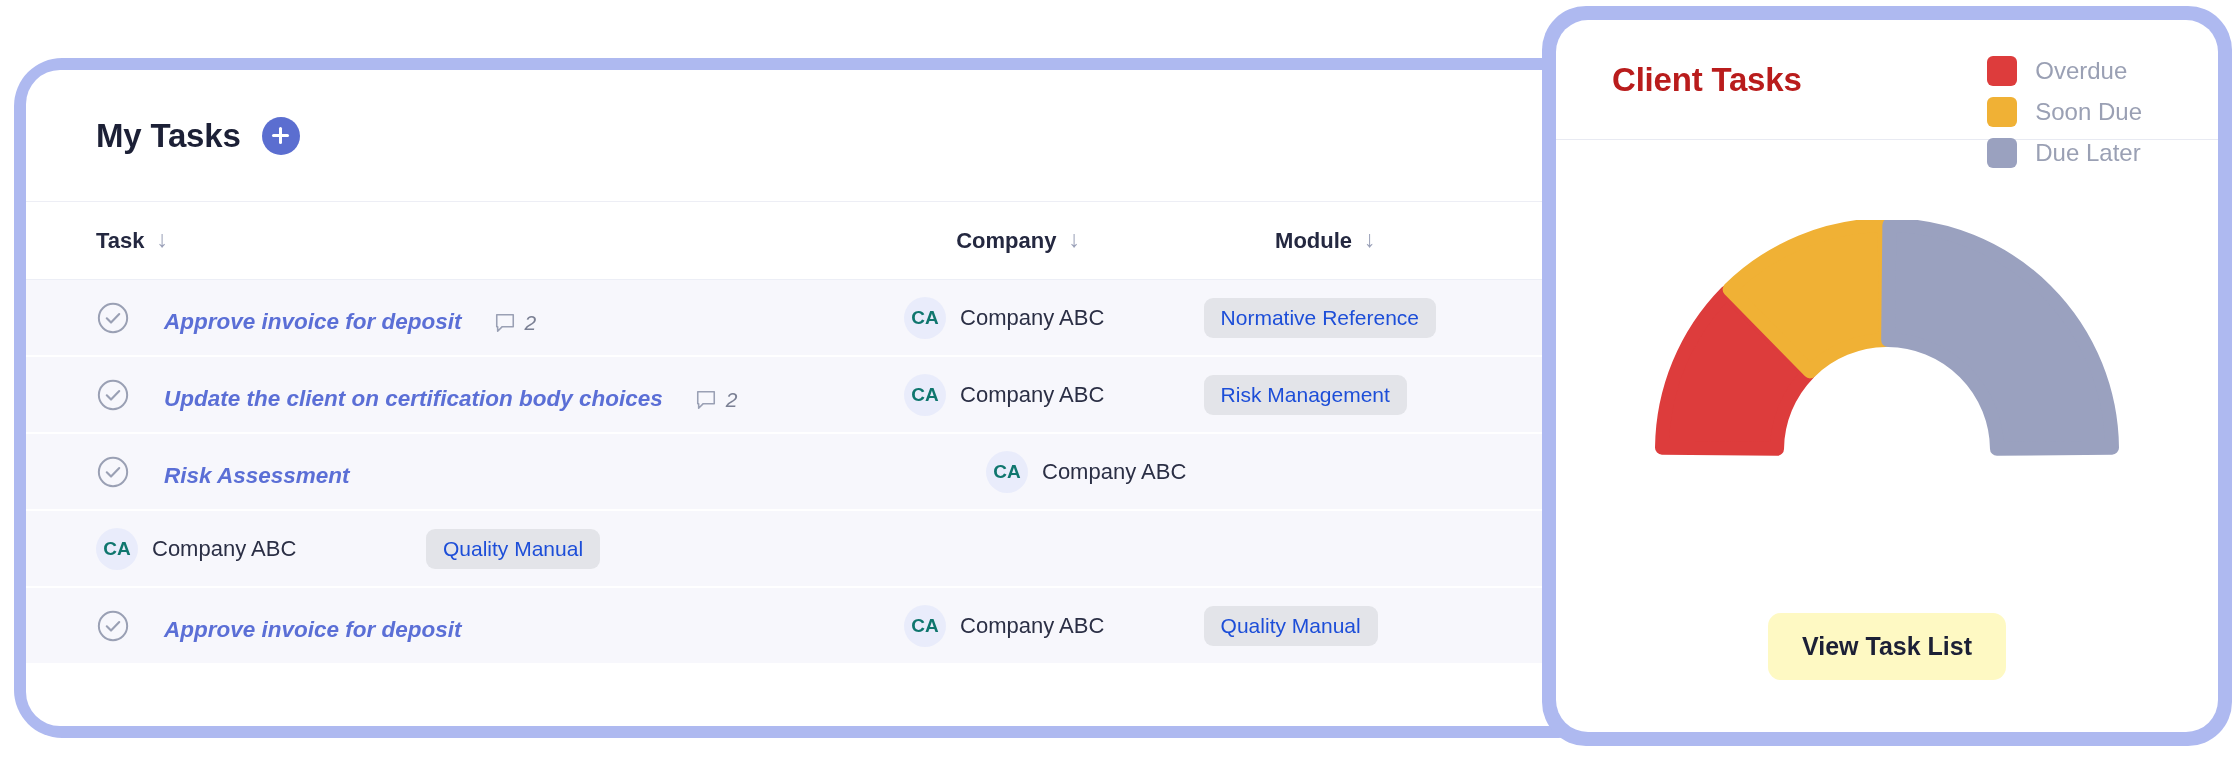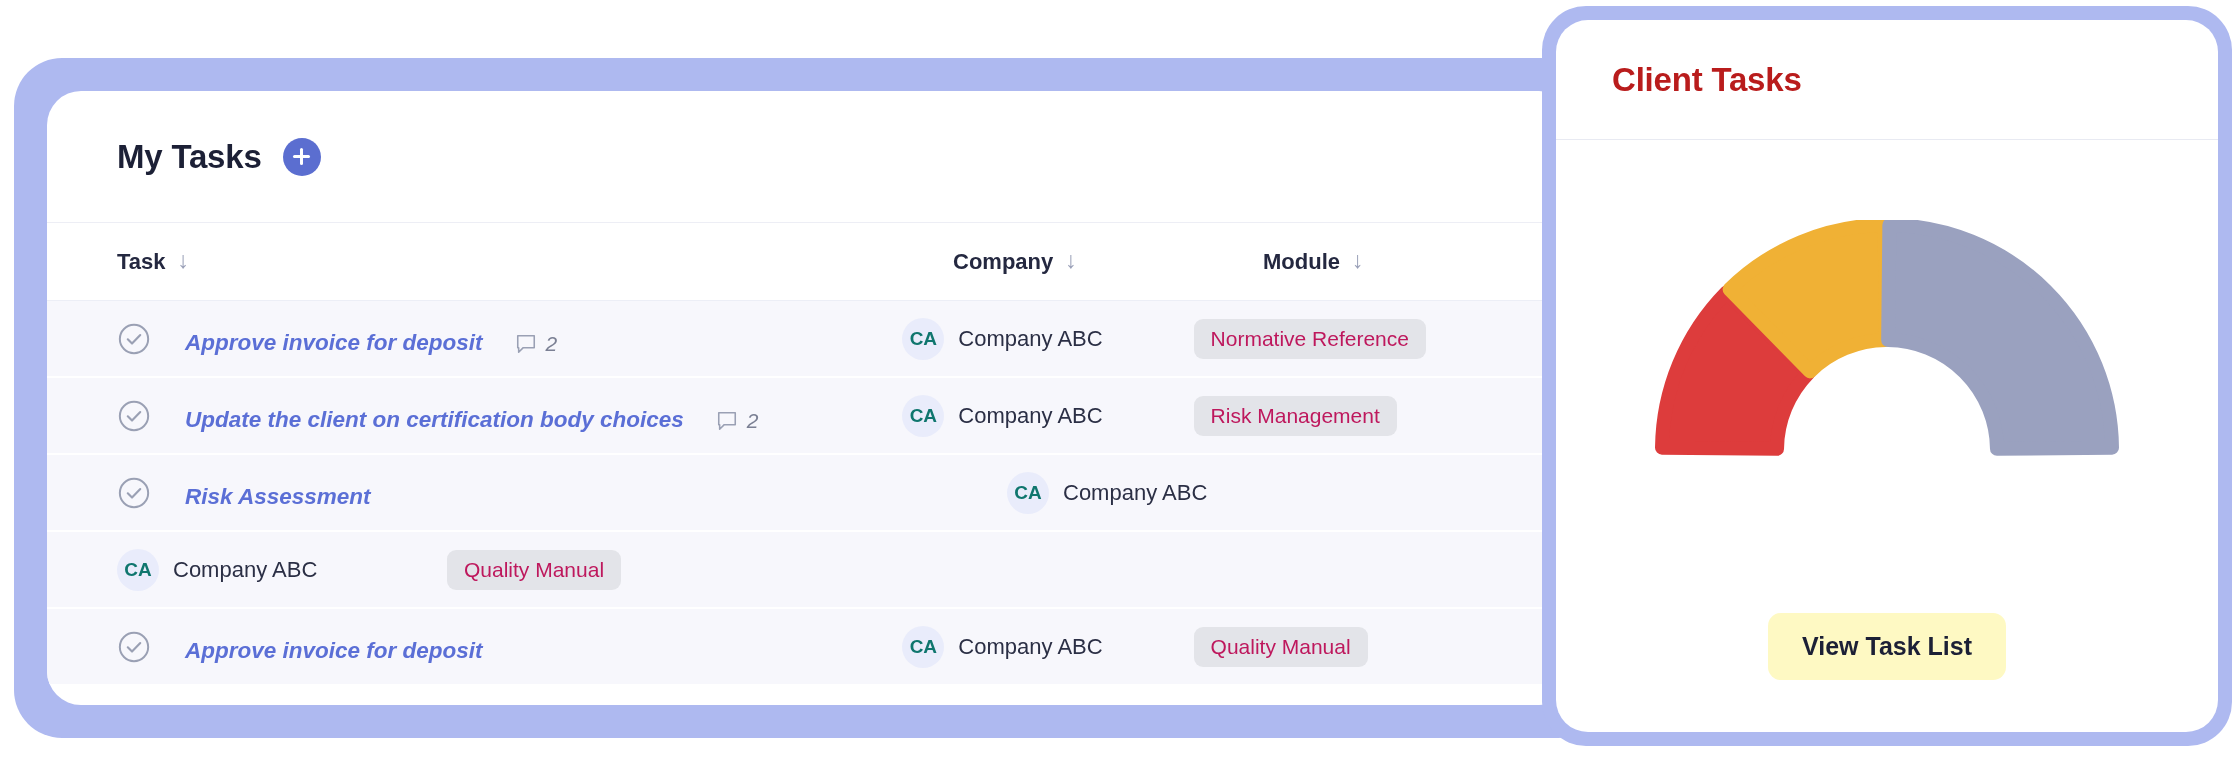--- a/index.html
+++ b/index.html
@@ -21,21 +21,21 @@
 
   
   .tasks-card-outer {
     position: absolute;
     left: 14px;
     top: 58px;
     width: 1592px;
     height: 680px;
     background: #aeb9f0;
     border-radius: 48px;
-    padding: 33px;
+    padding: 12px;
     overflow: hidden;
   }
   .tasks-card-inner {
     width: 100%;
     height: 100%;
     background: #ffffff;
     border-radius: 34px;
     overflow: hidden;
     position: relative;
   }
@@ -150,21 +150,21 @@
     font-weight: bold;
     color: #0f766e;
     flex: 0 0 auto;
   }
   .company-name { font-size: 22px; color: #2b2f45; white-space: nowrap; }
 
   .module-cell { width: 430px; }
   .module-badge {
     display: inline-block;
     background: #e3e4e9;
-    color: #be185d;
+    color: #1d4ed8;
     font-size: 21px;
     padding: 8px 17px;
     border-radius: 9px;
     white-space: nowrap;
   }
 
   
   .client-card-outer {
     position: absolute;
     left: 1542px;
@@ -367,20 +367,34 @@
     </div>
   </div>
 
   <div class="client-card-outer">
     <div class="client-card-inner">
 
       <div class="client-header">
         <div class="client-title">Client Tasks</div>
       </div>
 
+      <div class="legend">
+        <div class="legend-row">
+          <span class="legend-sw" style="background:#dd3c3c"></span>
+          <span class="legend-label">Overdue</span>
+        </div>
+        <div class="legend-row">
+          <span class="legend-sw" style="background:#f0b135"></span>
+          <span class="legend-label">Soon Due</span>
+        </div>
+        <div class="legend-row">
+          <span class="legend-sw" style="background:#9aa1bf"></span>
+          <span class="legend-label">Due Later</span>
+        </div>
+      </div>
 
       <div class="gauge-wrap">
         <svg id="gauge" width="470" height="240" viewBox="0 0 470 240">
             <path d="M 10.012336892759777 227.64384857384462 A 225 225 0 0 1 74.2436470826193 72.57574838449273
                L 156.40800524039167 153.0370325435298 A 110 110 0 0 0 125.00603136979366 228.84810374721292 Z" fill="#dd3c3c" stroke="#dd3c3c" stroke-width="14" stroke-linejoin="round"></path>
             <path d="M 77.57574838449275 69.24364708261928 A 225 225 0 0 1 232.6438485738447 5.012336892759777
                L 233.84810374721297 120.00603136979366 A 110 110 0 0 0 158.0370325435298 151.40800524039165 Z" fill="#f0b135" stroke="#f0b135" stroke-width="14" stroke-linejoin="round"></path>
             <path d="M 237.35615142615526 5.012336892759777 A 225 225 0 0 1 459.9876631072402 227.6438485738447
                L 344.9939686302063 228.84810374721297 A 110 110 0 0 0 236.15189625278703 120.00603136979366 Z" fill="#9aa1bf" stroke="#9aa1bf" stroke-width="14" stroke-linejoin="round"></path>
           </svg>

